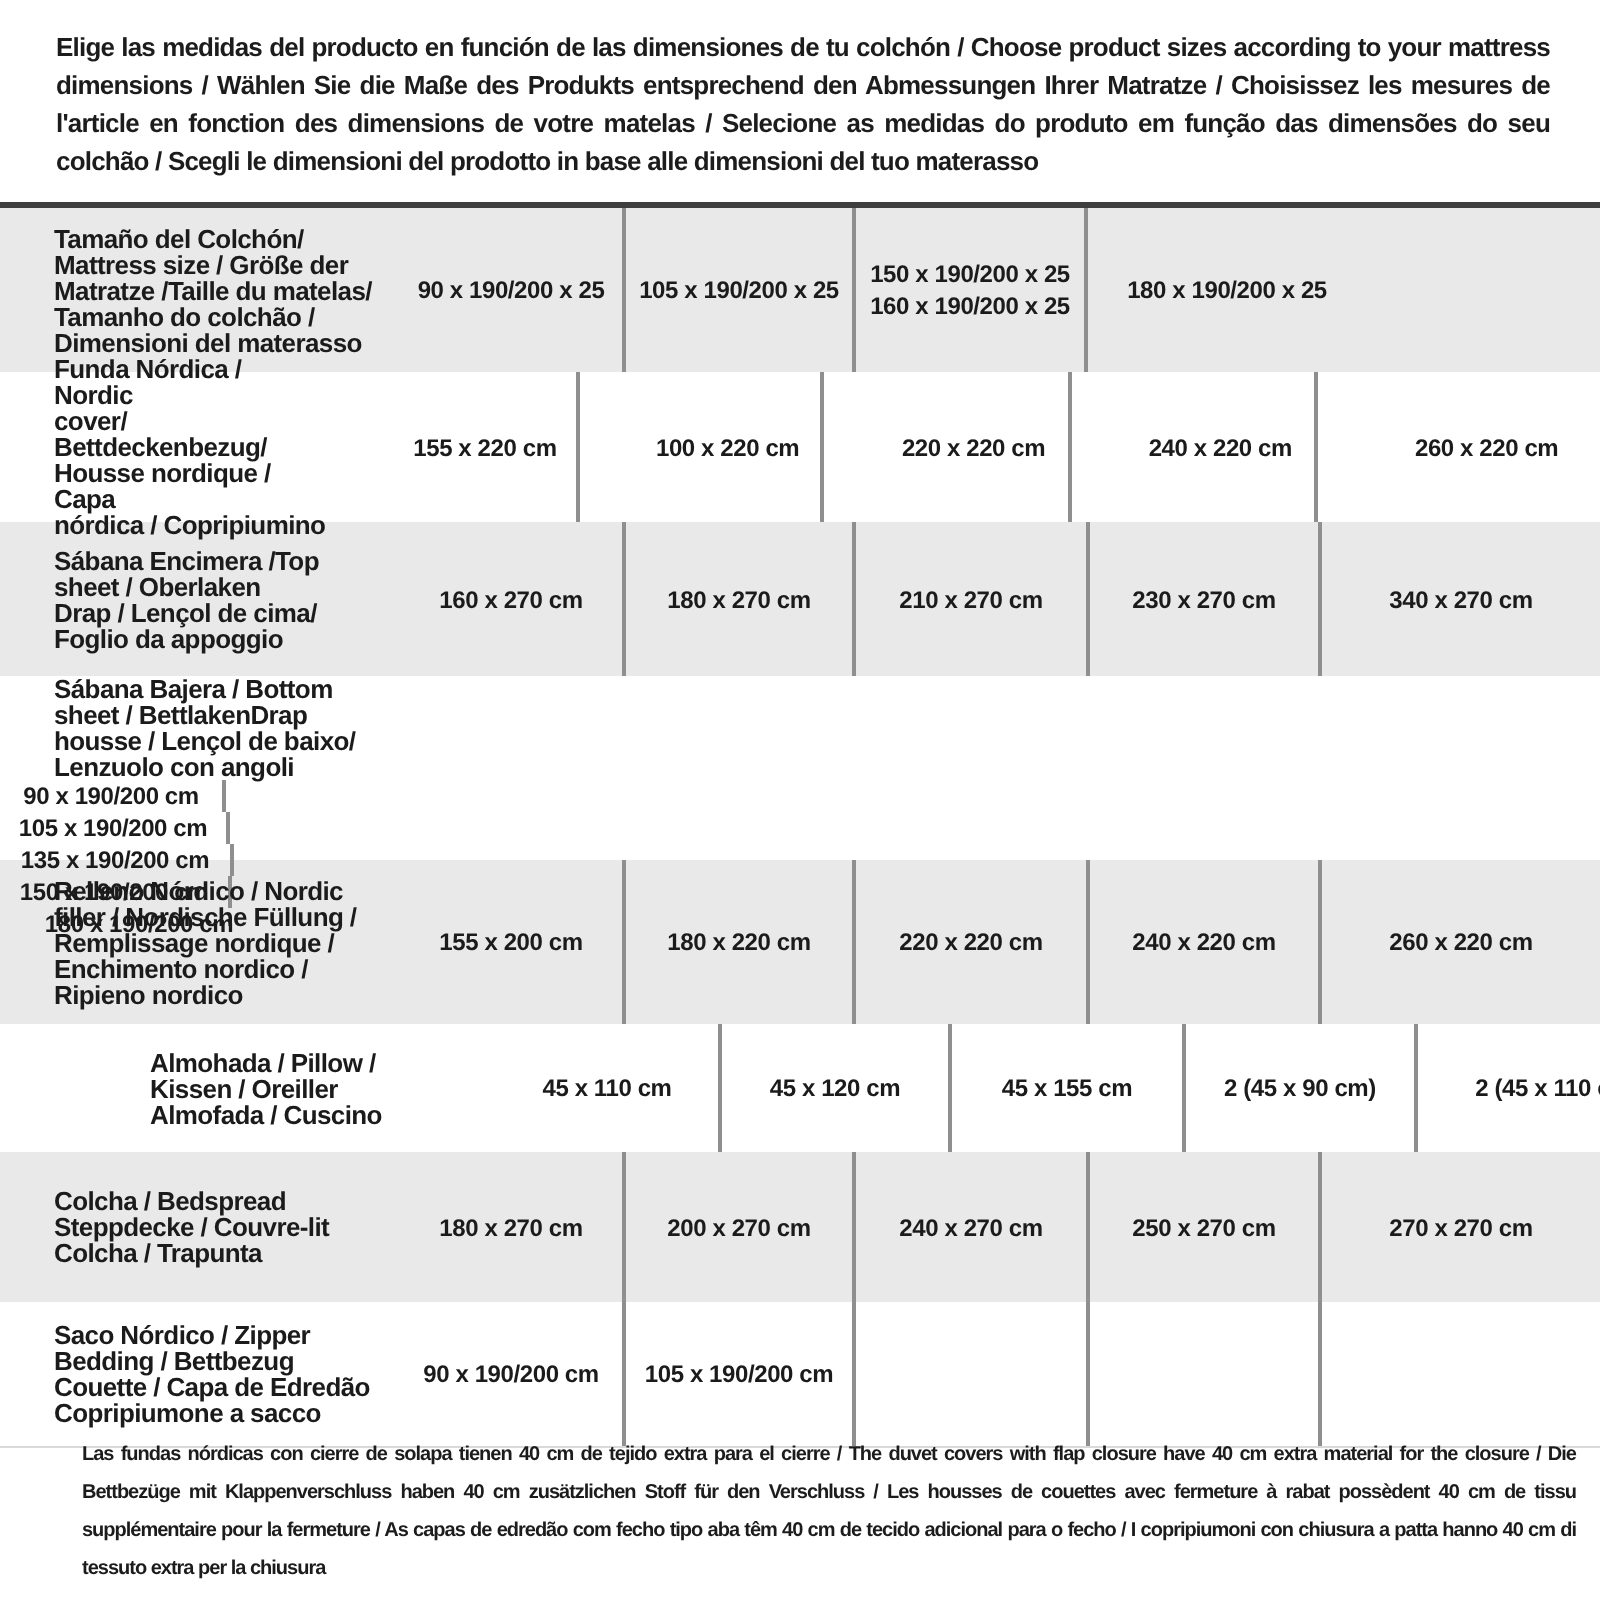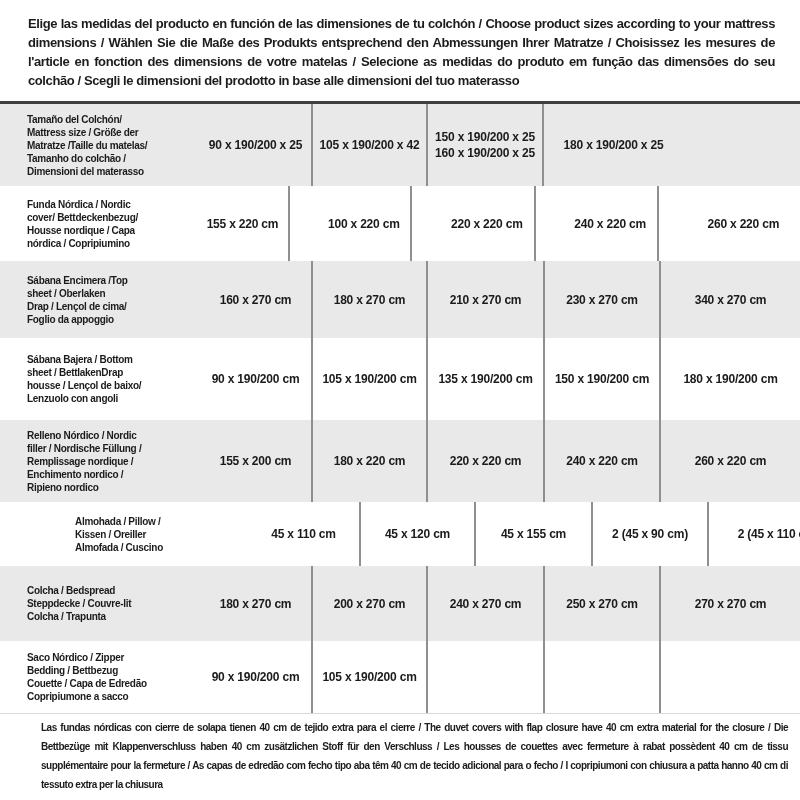--- a/index.html
+++ b/index.html
@@ -22,33 +22,33 @@
     position:absolute;left:0;top:101px;width:800px;
     border-top:3px solid #3f3f3f;
     border-bottom:1px solid #d9d9d9;
   }
   .row{display:flex;width:800px;}
   .row:nth-child(odd){background:#e9e9e9;}
   .row:nth-child(even){background:#ffffff;}
   .row:nth-child(1){height:82px;}
   .row:nth-child(2){height:75px;gap:28px;}
   .row:nth-child(3){height:77px;}
-  .row:nth-child(4){height:82px;}
+  .row:nth-child(4){height:92px;flex-direction:column;}
   .row:nth-child(5){height:82px;}
   .row:nth-child(6){height:64px;padding-left:48px;}
   .row:nth-child(7){height:75px;}
   .row:nth-child(8){height:72px;}
   .cell{
     box-sizing:border-box;height:100%;
     display:flex;flex-direction:column;justify-content:center;
     white-space:pre-line;font-weight:bold;
   }
   .cell.label{
     width:200px;padding-left:27px;padding-right:6px;
-    font-size:10px;line-height:13px;letter-spacing:-0.3px;
+    font-size:13px;line-height:13px;letter-spacing:-0.3px;
     text-align:left;
   }
   .cell.val{
     align-items:center;text-align:center;
     font-size:12px;line-height:16px;letter-spacing:-0.2px;
   }
   .c1{width:113px;border-right:2px solid #8f8f8f;}
   .c2{width:115px;border-right:2px solid #8f8f8f;}
   .c3{width:117px;border-right:2px solid #8f8f8f;}
   .c4{width:116px;border-right:2px solid #8f8f8f;}
@@ -61,21 +61,21 @@
 
 <div id="size-table">
 
   <div class="row">
     <div class="cell label">Tamaño del Colchón/
 Mattress size / Größe der
 Matratze /Taille du matelas/
 Tamanho do colchão /
 Dimensioni del materasso</div>
     <div class="cell val c1">90 x 190/200 x 25</div>
-    <div class="cell val c2">105 x 190/200 x 42</div>
+    <div class="cell val c2">105 x 190/200 x 25</div>
     <div class="cell val c4">150 x 190/200 x 25
 160 x 190/200 x 25</div>
     <div class="cell val c5">180 x 190/200 x 25</div>
   </div>
 
   <div class="row">
     <div class="cell label">Funda Nórdica /  Nordic
 cover/ Bettdeckenbezug/
 Housse nordique  / Capa
 nórdica / Copripiumino</div>

